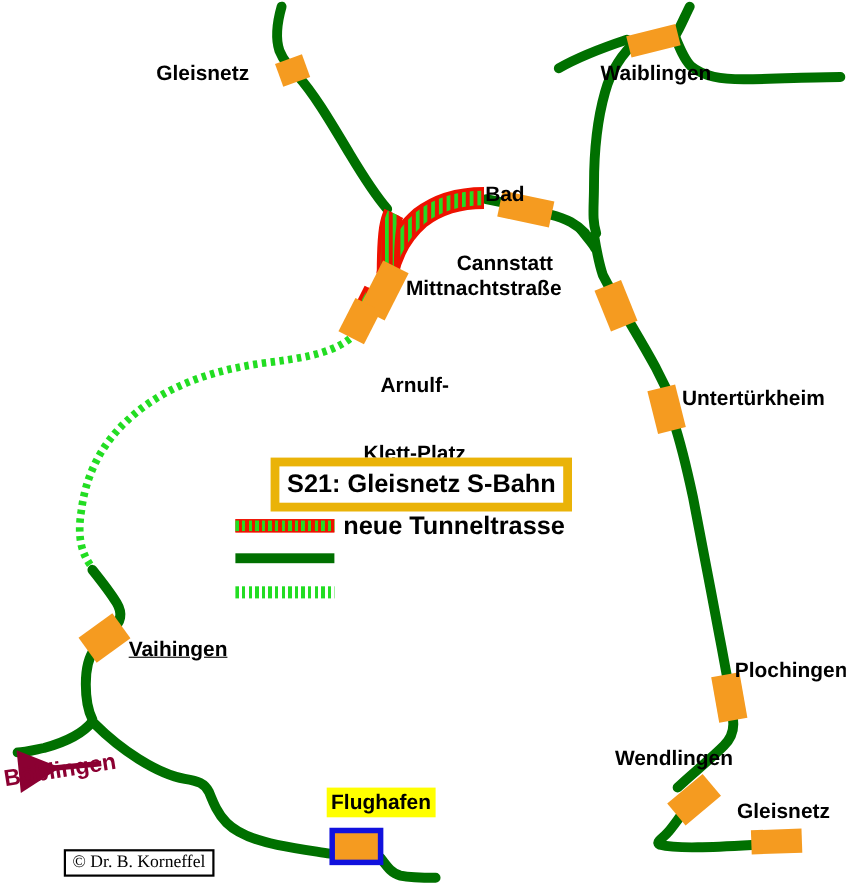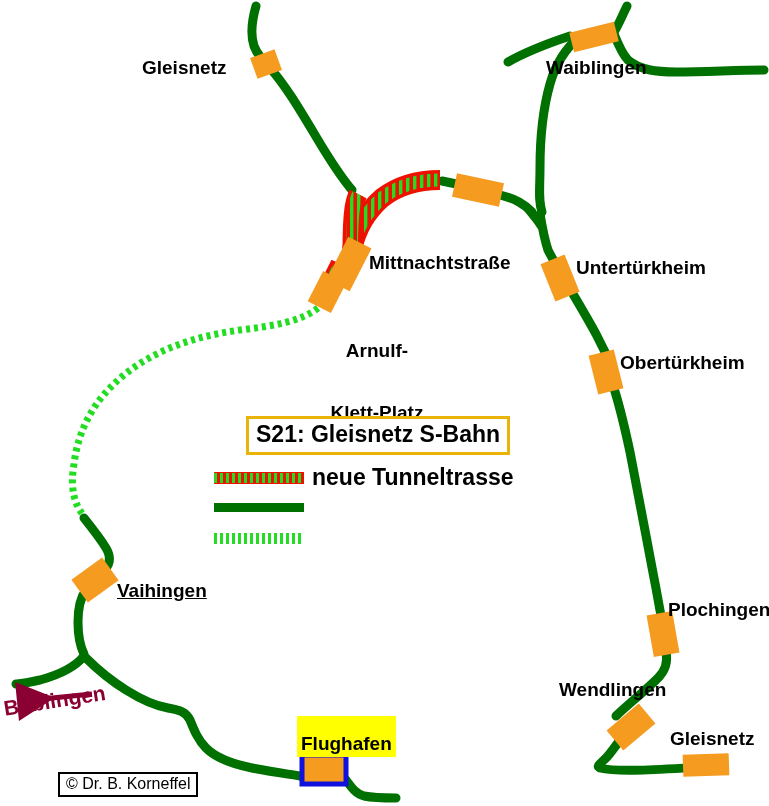--- a/index.html
+++ b/index.html
@@ -33,27 +33,27 @@
     color: #000000;
     white-space: pre;
     line-height: 1.08;
     letter-spacing: 0px;
   }
   .station-label.two-line {
     text-align: center;
   }
   .highlight-label {
     background: #ffff00;
-    padding: 18px 4px 2px 4px;
+    padding: 4px 4px 2px 4px;
   }
   .legend-title {
     position: absolute;
     left: 246px;
     top: 416px;
-    border: 3px solid #eab308;
+    border: 8px solid #eab308;
     background: #ffffff;
     padding: 2px 7px 4px 7px;
     font-family: "Liberation Sans", sans-serif;
     font-weight: bold;
     font-size: 23px;
     color: #000000;
     white-space: pre;
   }
   .legend-entry {
     position: absolute;
@@ -90,21 +90,21 @@
       #ffffff 3px, #ffffff 6px);
     height: 11px;
   }
   .copyright-box {
     position: absolute;
     left: 58px;
     top: 772px;
     border: 2px solid #000000;
     background: #ffffff;
     padding: 1px 6px 2px 6px;
-    font-family: Liberation Sans, sans-serif;
+    font-family: Liberation Serif, serif;
     font-size: 16px;
     font-weight: normal;
     color: #000000;
     white-space: pre;
   }
   .boeblingen-label {
     position: absolute;
     left: 2px;
     top: 697px;
     font-family: "Liberation Sans", sans-serif;
@@ -232,31 +232,34 @@
 
     <g>
       <line x1="92" y1="694" x2="22" y2="701" stroke="#8b0032" stroke-width="5" marker-end="url(#arrowLeft)"></line>
     </g>
   </svg>
 
   <div class="station-label" style="left:142px; top:58px;">Gleisnetz</div>
 
   <div class="station-label" style="left:518px; top:58px;margin-left:28px;">Waiblingen</div>
 
+  <div class="station-label two-line" style="left:404px; top:127px; width:110px;">
+    <div>Bad</div>
+    <div>Cannstatt</div>
+  </div>
 
   <div class="station-label" style="left:369px; top:253px;">Mittnachtstraße</div>
 
   <div class="station-label two-line" style="left:322px; top:300px; width:110px;">
     <div>Arnulf-</div>
     <div>Klett-Platz</div>
   </div>
 
-  <div class="station-label" style="left:576px; top:258px;">Untertürkheim</div>
-
-  <div class="station-label" style="left:620px; top:353px;">Obertürkheim</div>
+
+  <div class="station-label" style="left:620px; top:353px;">Untertürkheim</div>
 
   <div class="station-label" style="left:668px; top:600px;">Plochingen</div>
 
   <div class="station-label" style="left:559px; top:680px;">Wendlingen</div>
 
   <div class="station-label" style="left:670px; top:729px;">Gleisnetz</div>
 
   <div class="station-label" style="left:117px; top:581px;text-decoration:underline;">Vaihingen</div>
 
   <div class="station-label highlight-label" style="left:297px; top:716px;">Flughafen</div>

